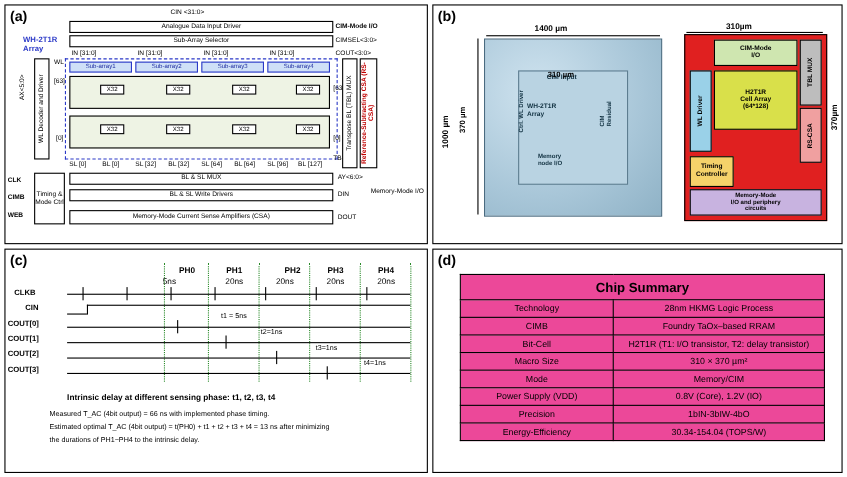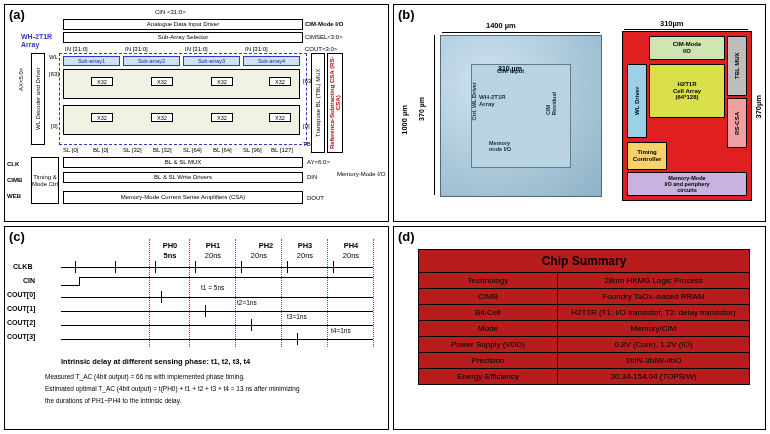--- a/index.html
+++ b/index.html
@@ -36,21 +36,21 @@
   .phline{position:absolute;border-left:1px dotted #2a8a2a;}
   .wave{position:absolute;height:1px;background:#000;}
   .wvline{position:absolute;width:1px;background:#000;}
   .tmark{position:absolute;font-size:6.5px;}
   .capt{position:absolute;font-size:6.5px;line-height:1.25;}
   .capt b{font-size:7.5px;}
   
   #panel-d{left:393px;top:226px;width:373px;height:204px;border:1px solid #000;background:#fff;}
   #panel-d .lbl{position:absolute;left:4px;top:2px;}
   table.summary{position:absolute;left:24px;top:22px;width:332px;border-collapse:collapse;font-size:8px;}
-  table.summary td{border:1px solid #000;padding:3px 4px;text-align:center;background:#b91c1c;}
+  table.summary td{border:1px solid #000;padding:3px 4px;text-align:center;background:#ec4899;}
   table.summary td.key{width:42%;}
   table.summary .hdr{font-size:12px;font-weight:bold;padding:4px;}
 </style>
 </head>
 <body>
 
 <div class="fig" id="panel-a">
   <div class="lbl">(a)</div>
 
   <div class="arrowtxt" style="left:150px;top:4px;">CIN &lt;31:0&gt;</div>
@@ -164,21 +164,21 @@
     <div class="zb" style="left:4px;top:140px;width:120px;height:24px;background:#c8b3e0;white-space:pre;line-height:1.1;font-size:5.5px;">Memory-Mode
 I/O and periphery
 circuits</div>
   </div>
 </div>
 
 <div class="fig" id="panel-c">
   <div class="lbl">(c)</div>
 
   <div class="phase" style="left:146px;top:14px;width:38px;">PH0</div>
-  <div class="phase" style="left:146px;top:24px;width:38px;font-weight:bold;">5ns</div>
+  <div class="phase" style="left:130px;top:24px;width:38px;font-weight:normal;">5ns</div>
   <div class="phase" style="left:186px;top:14px;width:44px;">PH1</div>
   <div class="phase" style="left:186px;top:24px;width:44px;font-weight:normal;">20ns</div>
   <div class="phase" style="left:239px;top:14px;width:44px;">PH2</div>
   <div class="phase" style="left:232px;top:24px;width:44px;font-weight:normal;">20ns</div>
   <div class="phase" style="left:278px;top:14px;width:44px;">PH3</div>
   <div class="phase" style="left:278px;top:24px;width:44px;font-weight:normal;">20ns</div>
   <div class="phase" style="left:324px;top:14px;width:44px;">PH4</div>
   <div class="phase" style="left:324px;top:24px;width:44px;font-weight:normal;">20ns</div>
 
   <div class="phline" style="left:144px;top:12px;height:108px;"></div>
@@ -241,20 +241,24 @@
         </tr>
     <tr>
           <td class="key">CIMB</td>
           <td>Foundry TaOx–based RRAM</td>
         </tr>
     <tr>
           <td class="key">Bit-Cell</td>
           <td>H2T1R (T1: I/O transistor, T2: delay transistor)</td>
         </tr>
     <tr>
+          <td class="key">Macro Size</td>
+          <td>310 × 370 µm²</td>
+        </tr>
+    <tr>
           <td class="key">Mode</td>
           <td>Memory/CIM</td>
         </tr>
     <tr>
           <td class="key">Power Supply (VDD)</td>
           <td>0.8V (Core), 1.2V (IO)</td>
         </tr>
     <tr>
           <td class="key">Precision</td>
           <td>1bIN-3bIW-4bO</td>

